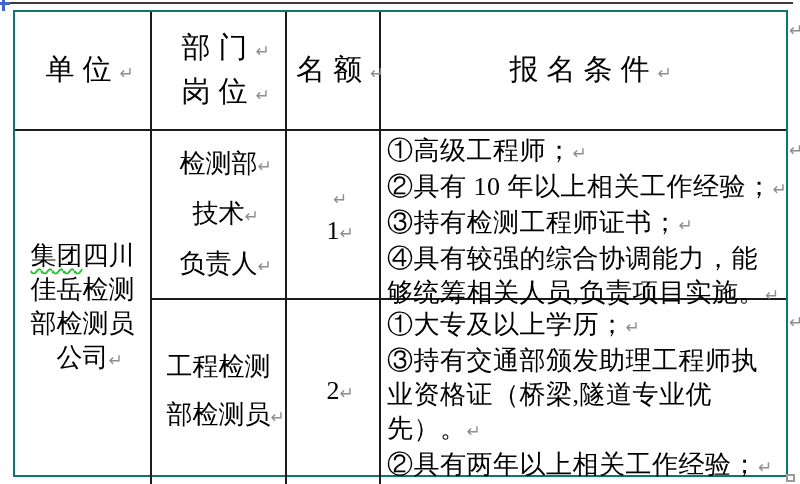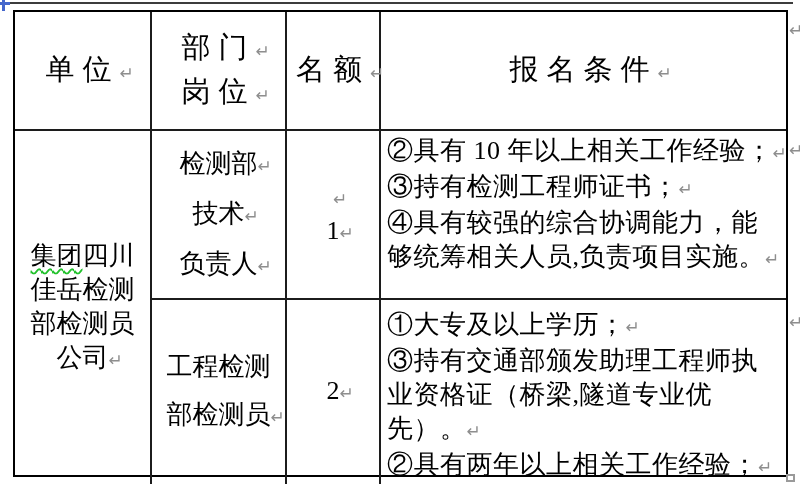--- a/index.html
+++ b/index.html
@@ -13,21 +13,21 @@
   
   .move-handle{position:absolute; left:-4px; top:-5px; width:14px; height:16px;}
   .move-handle .vbar{position:absolute; left:6px; top:0; width:3px; height:16px; background:#4466cc;}
   .move-handle .hbar{position:absolute; left:0; top:7px; width:14px; height:3px; background:#4466cc;}
 
   .tbl{
     position:absolute; left:13px; top:10px; width:775px; height:467px;
     display:grid;
     grid-template-columns:137px 135px 94px auto;
     grid-template-rows:119px 169px auto;
-    border:2px solid #000000;
+    border:2px solid #0f766e;
     box-sizing:border-box;
   }
   .cell{
     box-sizing:border-box;
     border-right:2px solid #1c1c1c;
     border-bottom:2px solid #1c1c1c;
     display:flex; flex-direction:column; align-items:center; justify-content:center;
     overflow:visible;
   }
   .cell.last-col{border-right:none;}
@@ -106,20 +106,21 @@
     <div class="cell pos">
       <div class="ln"><span>检测部</span><span class="pmark">↵</span></div>
       <div class="ln"><span>技术</span><span class="pmark">↵</span></div>
       <div class="ln"><span>负责人</span><span class="pmark">↵</span></div>
     </div>
     <div class="cell quota">
       <div><span class="pmark">↵</span></div>
       <div><span>1</span><span class="pmark">↵</span></div>
     </div>
     <div class="cell conds last-col">
+      <div class="para"><span>①高级工程师；</span><span class="pmark">↵</span></div>
       <div class="para"><span>②具有 10 年以上相关工作经验；</span><span class="pmark">↵</span></div>
       <div class="para"><span>③持有检测工程师证书；</span><span class="pmark">↵</span></div>
       <div class="para"><span>④具有较强的综合协调能力，能够统筹相关人员,负责项目实施。</span><span class="pmark">↵</span></div>
     </div>
 
     <div class="cell pos last-row">
       <div class="ln"><span>工程检测</span></div>
       <div class="ln"><span>部检测员</span><span class="pmark">↵</span></div>
     </div>
     <div class="cell quota last-row">

